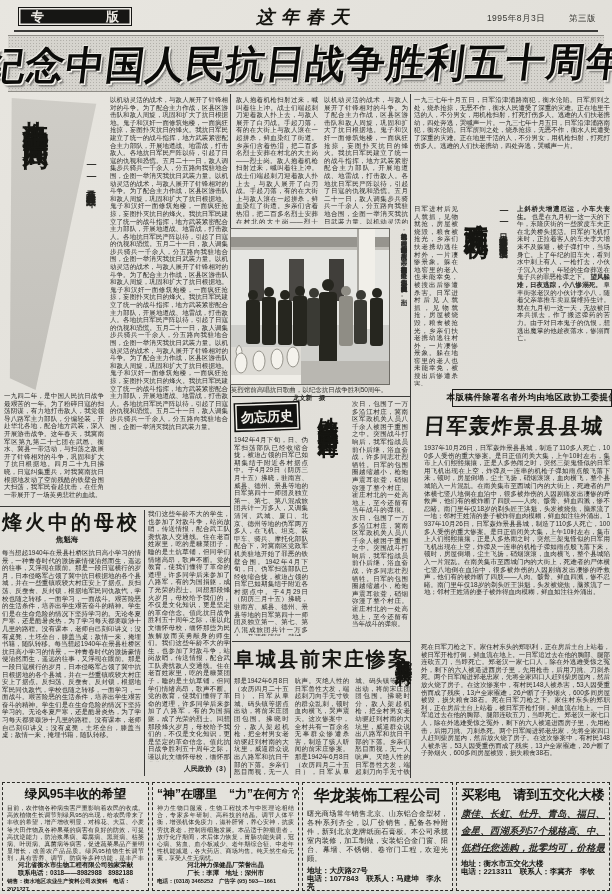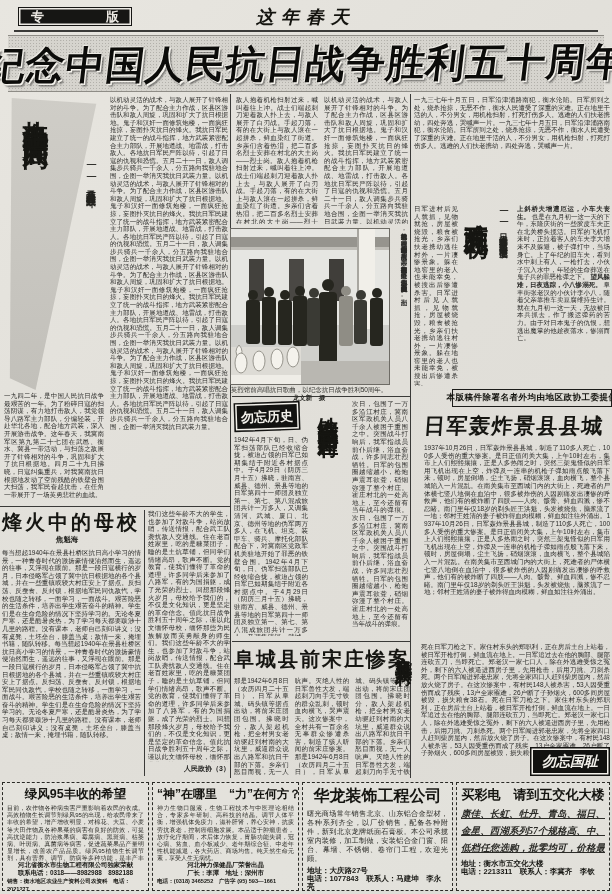--- a/index.html
+++ b/index.html
@@ -74,20 +74,25 @@
 </head>
 <body>
 
 <div id="paper">
 
   <div class="abs badge" style="left:18px;top:7px;width:88px;height:19px;">
     <span>专</span>
     <span>版</span>
   </div>
   <div class="abs masthead serif" style="left:0;top:5px;width:612px;">这年春天</div>
+  <div class="abs dateline" style="right:16px;top:13px;width:220px;">
+    <span>1995年8月3日</span>
+    <span style="display:inline-block;width:18px;"></span>
+    <span>第三版</span>
+  </div>
   <div class="abs rule" style="left:14px;top:30px;width:584px;height:2px;"></div>
 
   <div class="abs banner" style="left:8px;top:35px;width:596px;height:55px;">
     <div class="banner-text">纪念中国人民抗日战争胜利五十周年</div>
   </div>
 
   <div class="abs wedge" style="left:8px;top:98px;width:92px;height:292px;"></div>
   <div class="abs vt big-vtitle serif" style="left:18px;top:100px;height:290px;font-size:26px;letter-spacing:2.5px;">热血洒中华光辉照人间</div>
   <div class="abs vt vsub" style="left:84px;top:158px;height:210px;">——英勇悲壮的任角战斗</div>
   <div class="abs body-txt" style="left:4px;top:392px;width:100px;height:113px;">一九四二年，是中国人民抗日战争最艰苦的一年。为了粉碎日寇的扫荡阴谋，有力地打击敌人，我党领导八路军主力部队，分编轻装，开赴华北各地，配合地方武装，深入开展游击战争。这年春天，我冀南军区第九第二十七团在武邑、衡水、冀县一带活动，与扫荡之敌展开了针锋相对的斗争，巩固和扩大了抗日根据地。四月二十九日拂晓，日寇纠集重兵，对我冀南抗日根据地发动了空前残酷的铁壁合围大扫荡，我军民奋起抗击，在任角一带展开了一场英勇悲壮的血战。</div>
@@ -176,21 +181,20 @@
   <div class="abs body-txt" style="left:352px;top:400px;width:56px;height:238px;">次日，包围了一万多沿江村庄，冀南区军政机关人员八千余人被困于重围之中。突围战斗打响后，我军指战员前仆后继，浴血奋战，许多同志壮烈牺牲。日军的包围圈越缩越小，枪炮声震耳欲聋，硝烟弥漫了整个村庄。霍庄村北的一处高地上，至今还留有当年战斗的弹痕。次日，包围了一万多沿江村庄，冀南区军政机关人员八千余人被困于重围之中。突围战斗打响后，我军指战员前仆后继，浴血奋战，许多同志壮烈牺牲。日军的包围圈越缩越小，枪炮声震耳欲聋，硝烟弥漫了整个村庄。霍庄村北的一处高地上，至今还留有当年战斗的弹痕。</div>
 
   <div class="abs headline serif" style="left:234px;top:646px;width:176px;font-size:20px;letter-spacing:2px;">阜城县前宋庄惨案</div>
   <div class="abs body-txt" style="left:234px;top:677px;width:176px;height:101px;column-count:3;column-gap:6px;">那是1942年6月8日（农历四月二十五日），日军从阜城、码头镇等据点出动，将前宋庄团团包围。拂晓时分，敌人架起机枪，把全村男女老幼驱赶到村南的大坑里，威逼群众说出八路军和抗日干部的下落。乡亲们怒目而视，无一人吭声。灭绝人性的日军兽性大发，端起刺刀向手无寸铁的群众乱刺，顿时血肉横飞，哭声震天。这次惨案中，全村共有一百余名无辜群众惨遭杀害，制造了骇人听闻的前宋庄惨案。那是1942年6月8日（农历四月二十五日），日军从阜城、码头镇等据点出动，将前宋庄团团包围。拂晓时分，敌人架起机枪，把全村男女老幼驱赶到村南的大坑里，威逼群众说出八路军和抗日干部的下落。乡亲们怒目而视，无一人吭声。灭绝人性的日军兽性大发，端起刺刀向手无寸铁的群众乱刺，顿时血肉横飞，哭声震天。这次惨案中，全村共有一百余名无辜群众惨遭杀害，制造了骇人听闻的前宋庄惨案。</div>
 
   <div class="abs headline serif" style="left:424px;top:412px;width:186px;font-size:21px;letter-spacing:1.5px;transform:skewX(-4deg);">日军轰炸景县县城</div>
   <div class="abs body-txt" style="left:424px;top:444px;width:186px;height:195px;">1937年10月26日，日军轰炸景县县城，制造了110多人死亡，100多人受伤的重大惨案。是日正值闭关大集，上午10时左右，集市上人们熙熙攘攘，正是人多热闹之时，突然三架鬼怪似的日军用飞机出现在上空，炸弹及一连串的机枪子弹如雨点般飞落下来，顿时，房屋倒塌，尘土飞扬，硝烟滚滚，血肉横飞，整个县城陷入一片混乱。在南关集市至西城门内的大街上，死难者的尸体横七竖八地倒在血泊中，很多被炸伤的人因剧痛发出凄惨的呼救声，他们有的被炸断了四肢——人肉、骸骨、鲜血四溅，惨不忍睹。南门里年仅18岁的剃头匠王洪魁，头发被烧焦，脑浆流了一地；邻村王姓清的妻子被炸得血肉模糊，鲜血如注往外涌出。1937年10月26日，日军轰炸景县县城，制造了110多人死亡，100多人受伤的重大惨案。是日正值闭关大集，上午10时左右，集市上人们熙熙攘攘，正是人多热闹之时，突然三架鬼怪似的日军用飞机出现在上空，炸弹及一连串的机枪子弹如雨点般飞落下来，顿时，房屋倒塌，尘土飞扬，硝烟滚滚，血肉横飞，整个县城陷入一片混乱。在南关集市至西城门内的大街上，死难者的尸体横七竖八地倒在血泊中，很多被炸伤的人因剧痛发出凄惨的呼救声，他们有的被炸断了四肢——人肉、骸骨、鲜血四溅，惨不忍睹。南门里年仅18岁的剃头匠王洪魁，头发被烧焦，脑浆流了一地；邻村王姓清的妻子被炸得血肉模糊，鲜血如注往外涌出。</div>
 
   <div class="abs vt headline serif" style="left:392px;top:643px;height:135px;font-size:17px;letter-spacing:2px;">血染冀县东兴村</div>
   <div class="abs body-txt" style="left:421px;top:643px;width:189px;height:135px;">死在日军刀枪之下。家住村东头的郑职利，正在房后土台上站着，被日军开枪打倒，鲜血流在地上。一日军追过去在他的胸部、腿部连砍五刀，当即死亡。郑老汉一家七口人，除在外逃难受惊之冤外，剩下的六人被逼进西房子里，先用枪击，后用刀挑、刀刺杀死。两个日军闯进郭老忠家，先将全家四口人赶到柴房屋内，然后放火烧了房子。在这次惨案中，有村民148人被杀害，53人因受重伤而成了残疾，13户全家罹难，26户断了子孙烟火，600多间房屋被毁，损失粮食38石。死在日军刀枪之下。家住村东头的郑职利，正在房后土台上站着，被日军开枪打倒，鲜血流在地上。一日军追过去在他的胸部、腿部连砍五刀，当即死亡。郑老汉一家七口人，除在外逃难受惊之冤外，剩下的六人被逼进西房子里，先用枪击，后用刀挑、刀刺杀死。两个日军闯进郭老忠家，先将全家四口人赶到柴房屋内，然后放火烧了房子。在这次惨案中，有村民148人被杀害，53人因受重伤而成了残疾，13户全家罹难，26户断了子孙烟火，600多间房屋被毁，损失粮食38石。</div>
-  <div class="abs black-box" style="left:530px;top:747px;width:80px;height:29px;font-size:14px;font-style:italic;">勿忘国耻</div>
 
   <div class="abs headline serif" style="left:2px;top:509px;width:136px;font-size:20px;letter-spacing:3px;">烽火中的母校</div>
   <div class="abs author" style="left:2px;top:535px;width:130px;">焦魁海</div>
   <div class="abs body-txt" style="left:2px;top:549px;width:139px;height:227px;">每当想起1940年在景县杜桥区抗日高小学习的情景，一种青春时代的激扬豪情便油然而生，遥远的往事，又浮现在眼前。那是一段日寇横行的岁月，日本侵略军占领了冀中抗日根据地的各个县城，并在一些重镇或较大村庄安上了据点。反扫荡、反蚕食、反封锁，根据地军民同仇敌忾，学校也随之转移，一面学习，一面战斗。艰苦险恶的生活条件，培养出学生艰苦奋斗的精神。学生们是在生命危险的情况下坚持学习的。无论冬夏严寒，还是酷暑炎热，为了学习每天都要跋涉十几里的路程。没有课本，老师自己刻印讲义；没有桌凳，土坯垒台，膝盖当桌；敌情一来，掩埋书籍，随队转移。每当想起1940年在景县杜桥区抗日高小学习的情景，一种青春时代的激扬豪情便油然而生，遥远的往事，又浮现在眼前。那是一段日寇横行的岁月，日本侵略军占领了冀中抗日根据地的各个县城，并在一些重镇或较大村庄安上了据点。反扫荡、反蚕食、反封锁，根据地军民同仇敌忾，学校也随之转移，一面学习，一面战斗。艰苦险恶的生活条件，培养出学生艰苦奋斗的精神。学生们是在生命危险的情况下坚持学习的。无论冬夏严寒，还是酷暑炎热，为了学习每天都要跋涉十几里的路程。没有课本，老师自己刻印讲义；没有桌凳，土坯垒台，膝盖当桌；敌情一来，掩埋书籍，随队转移。</div>
   <div class="abs body-txt" style="left:148px;top:510px;width:82px;height:252px;">我们这些年龄不大的学生，也参加了对敌斗争，站岗放哨，传送情报，配合武工队袭扰敌人交通线。住在老百姓家里，吃的是糠菜团子，睡的是土炕草铺，但同学们情绪高昂，歌声不断。党的教育，使我们懂得了革命的道理，许多同学后来参加了八路军，有的为国捐躯，成了光荣的烈士。回想那段烽火岁月，母校给予我们的，不仅是文化知识，更是坚定的革命信念。值此抗日战争胜利五十周年之际，谨以此文缅怀母校，缅怀那些为民族解放而英勇献身的师生们。我们这些年龄不大的学生，也参加了对敌斗争，站岗放哨，传送情报，配合武工队袭扰敌人交通线。住在老百姓家里，吃的是糠菜团子，睡的是土炕草铺，但同学们情绪高昂，歌声不断。党的教育，使我们懂得了革命的道理，许多同学后来参加了八路军，有的为国捐躯，成了光荣的烈士。回想那段烽火岁月，母校给予我们的，不仅是文化知识，更是坚定的革命信念。值此抗日战争胜利五十周年之际，谨以此文缅怀母校，缅怀那些为民族解放而英勇献身的师生们。</div>
   <div class="abs source" style="left:148px;top:764px;width:82px;">人民政协（3）</div>
 
   <div class="abs ad" style="left:2px;top:782px;width:147px;height:109px;">
     <h3 style="font-size:12.5px;">绿风95丰收的希望</h3>
     <div class="a-body" style="height:56px;overflow:hidden;">目前，农作物各种病虫害严重影响着农民的收成。高效植物生长调节剂绿风95的出现，给农民带来了丰收的希望，增产增收明显，对棉花、大豆、小麦等大田作物及各种果菜的病害有良好的防效，可提高抗逆能力，防治浆果病、霉腐病、黑斑病、枯萎病、叶斑病、真菌病等病害，促进蔬菜果品产量明显增长，改善农产品品质。绿风95植物生长调节剂，具有营养、调节、防病等多种功能，是丰产丰收的保证。</div>

